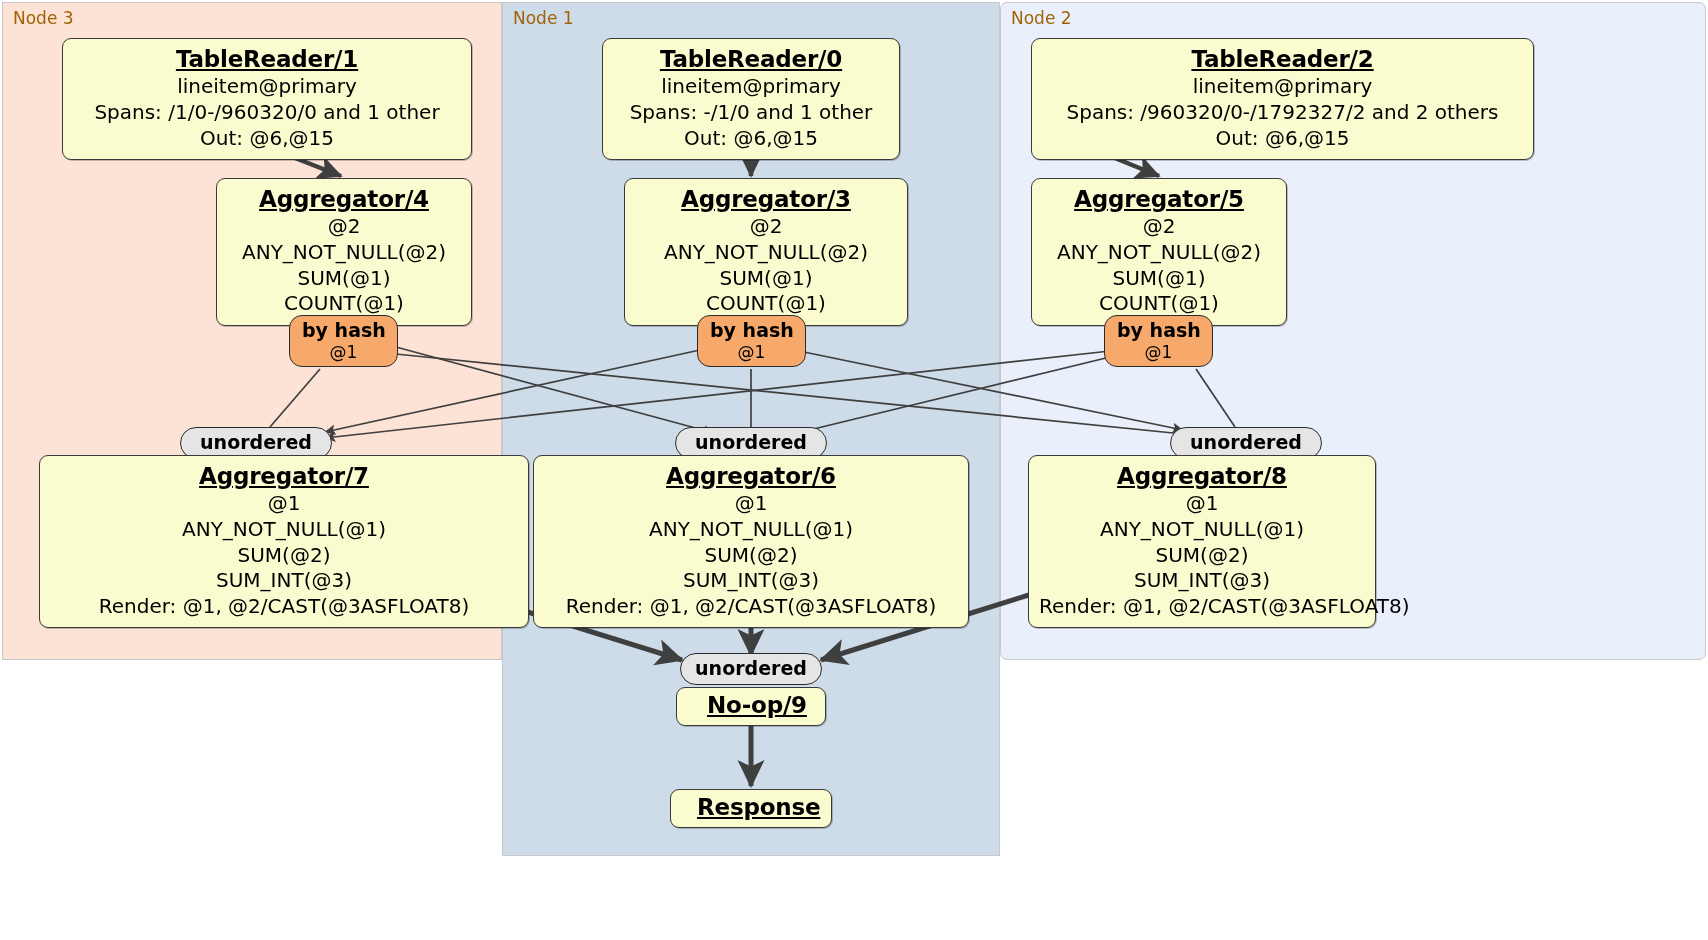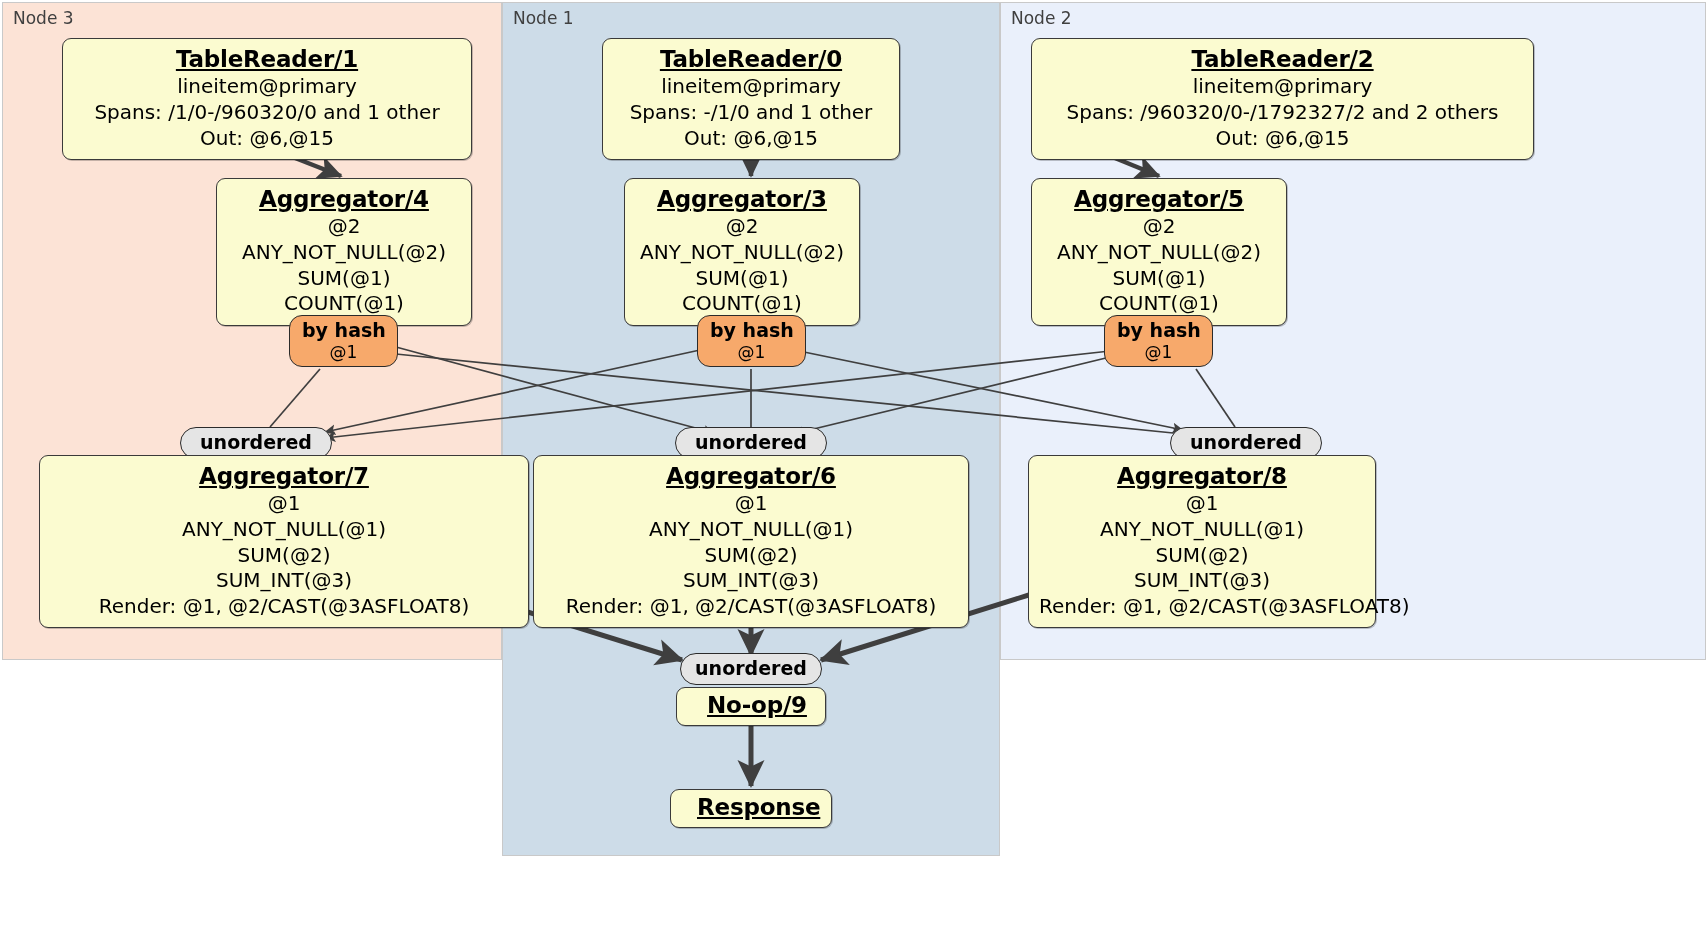--- a/index.html
+++ b/index.html
@@ -19,27 +19,27 @@
   .panel{
     position:absolute;
     box-sizing:border-box;
     border:1px solid #c9c9c9;
   }
   .panel-label{
     position:absolute;
     top:6px;
     left:10px;
     font-size:17px;
-    color:#404040;
+    color:#a16207;
     line-height:1.15;
     white-space:nowrap;
   }
   #panel-node3{ left:2px;   top:2px;  width:500px;  height:658px; background:#fce3d6; }
   #panel-node1{ left:502px; top:2px;  width:498px;  height:854px; background:#cddce8; }
-  #panel-node2{ left:1000px;top:2px;  width:706px;  height:658px; background:#eaf0fb; }
+  #panel-node2{ left:1000px;top:2px;  width:706px;  height:658px; background:#eaf0fb;border-radius:7px; }
 
   
   #edges{
     position:absolute;
     left:0; top:0;
     width:1708px;
     height:940px;
     pointer-events:none;
   }
 
@@ -173,21 +173,21 @@
   </div>
 
   <div class="proc" id="ag4" style="left:216px; top:178px; width:256px;">
     <div class="title">Aggregator/4</div>
     <div class="line">@2</div>
     <div class="line">ANY_NOT_NULL(@2)</div>
     <div class="line">SUM(@1)</div>
     <div class="line">COUNT(@1)</div>
   </div>
 
-  <div class="proc" id="ag3" style="left:624px; top:178px; width:236px;">
+  <div class="proc" id="ag3" style="left:624px; top:178px; width:284px;">
     <div class="title">Aggregator/3</div>
     <div class="line">@2</div>
     <div class="line">ANY_NOT_NULL(@2)</div>
     <div class="line">SUM(@1)</div>
     <div class="line">COUNT(@1)</div>
   </div>
 
   <div class="proc" id="ag5" style="left:1031px;top:178px; width:256px;">
     <div class="title">Aggregator/5</div>
     <div class="line">@2</div>

